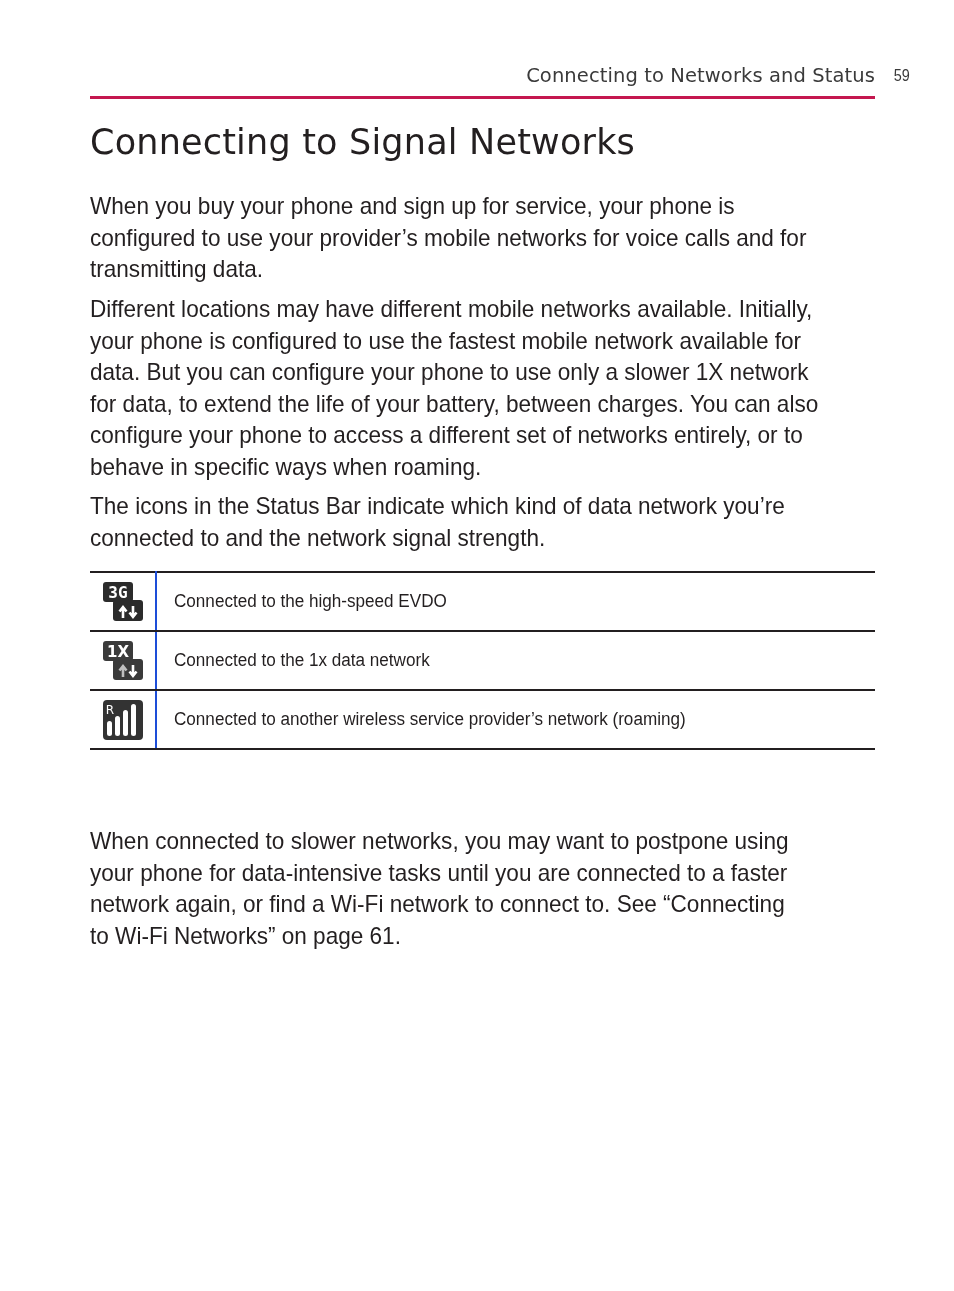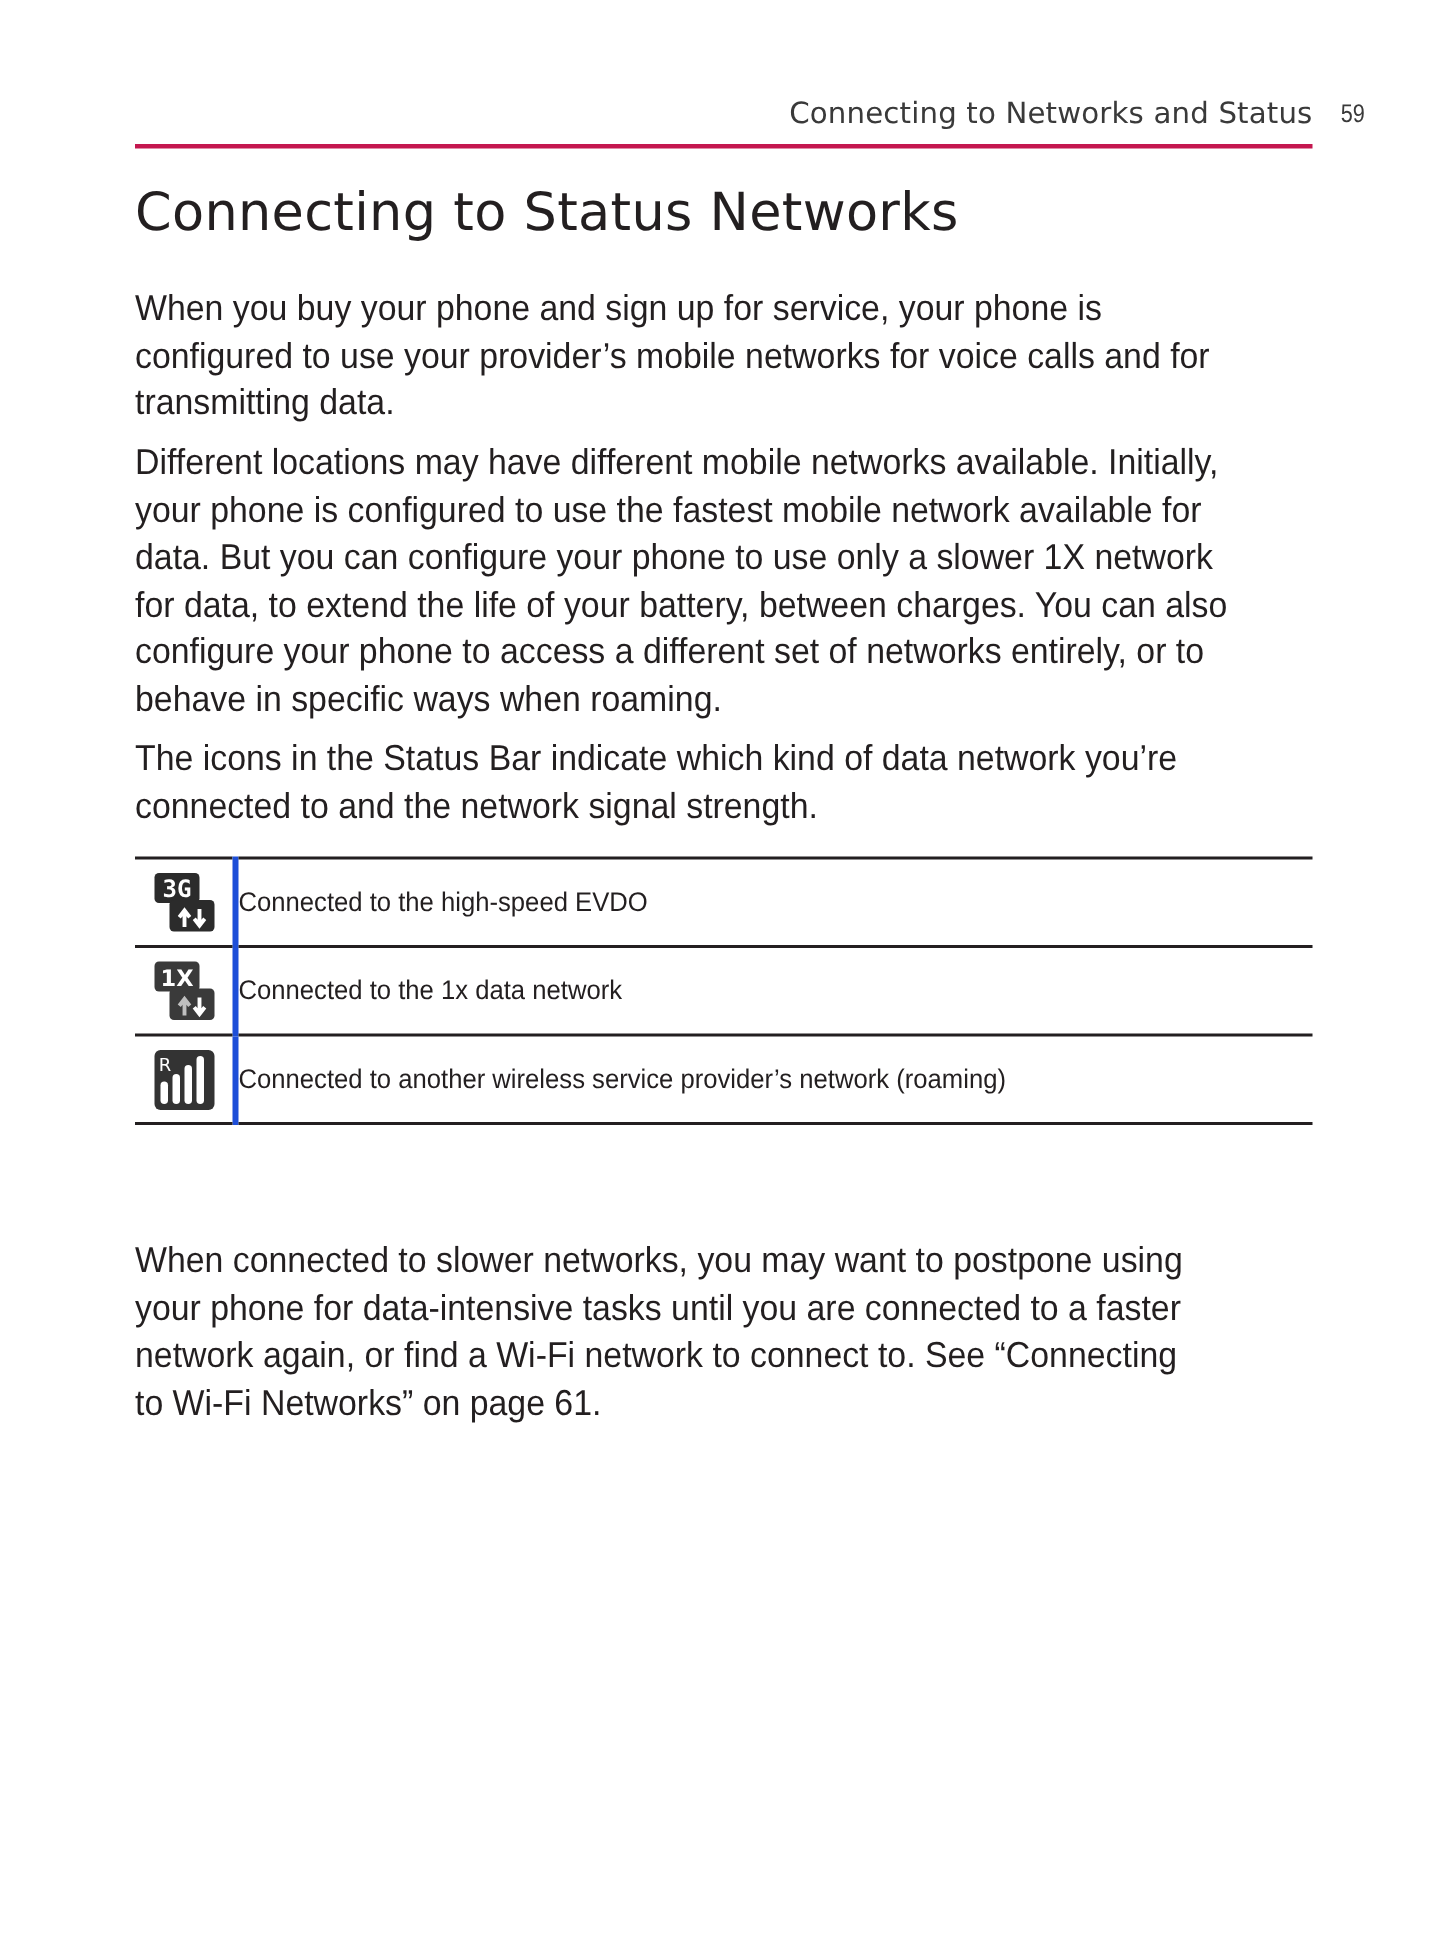--- a/index.html
+++ b/index.html
@@ -43,42 +43,42 @@
 
     .icon-table {
       position: absolute; left: 90px; top: 571px; width: 785px;
       border-collapse: collapse;
     }
     .icon-table td {
       border-top: 2px solid #231f20; border-bottom: 2px solid #231f20;
       padding: 0; height: 57px; vertical-align: middle;
     }
     .icon-table td.icon-cell {
-      width: 65px; border-right: 4px solid #1d4ed8; text-align: center;
+      width: 65px; border-right: 2px solid #1d4ed8; text-align: center;
     }
     .icon-table td.desc-cell {
-      font-family: "Liberation Sans", sans-serif;
+      padding-left: 17px; font-family: "Liberation Sans", sans-serif;
       font-size: 18px; color: #231f20;
     }
     .icon-table td.desc-cell span {
       display: inline-block; transform: scaleX(0.95); transform-origin: left;
       white-space: nowrap;
     }
     .icon-table svg { display: block; margin: 0 auto; }
   </style>
 </head>
 <body>
 
 <div class="running-header">
   <span class="section">Connecting to Networks and Status</span>
   <span class="page-num">59</span>
 </div>
 <div class="header-rule"></div>
 
-<h1 class="page-title">Connecting to Status Networks</h1>
+<h1 class="page-title">Connecting to Signal Networks</h1>
 
 <p class="body-text" id="p1">
   <span>When you buy your phone and sign up for service, your phone is</span>
   <span>configured to use your provider’s mobile networks for voice calls and for</span>
   <span>transmitting data.</span>
 </p>
 
 <p class="body-text" id="p2">
   <span>Different locations may have different mobile networks available. Initially,</span>
   <span>your phone is configured to use the fastest mobile network available for</span>

